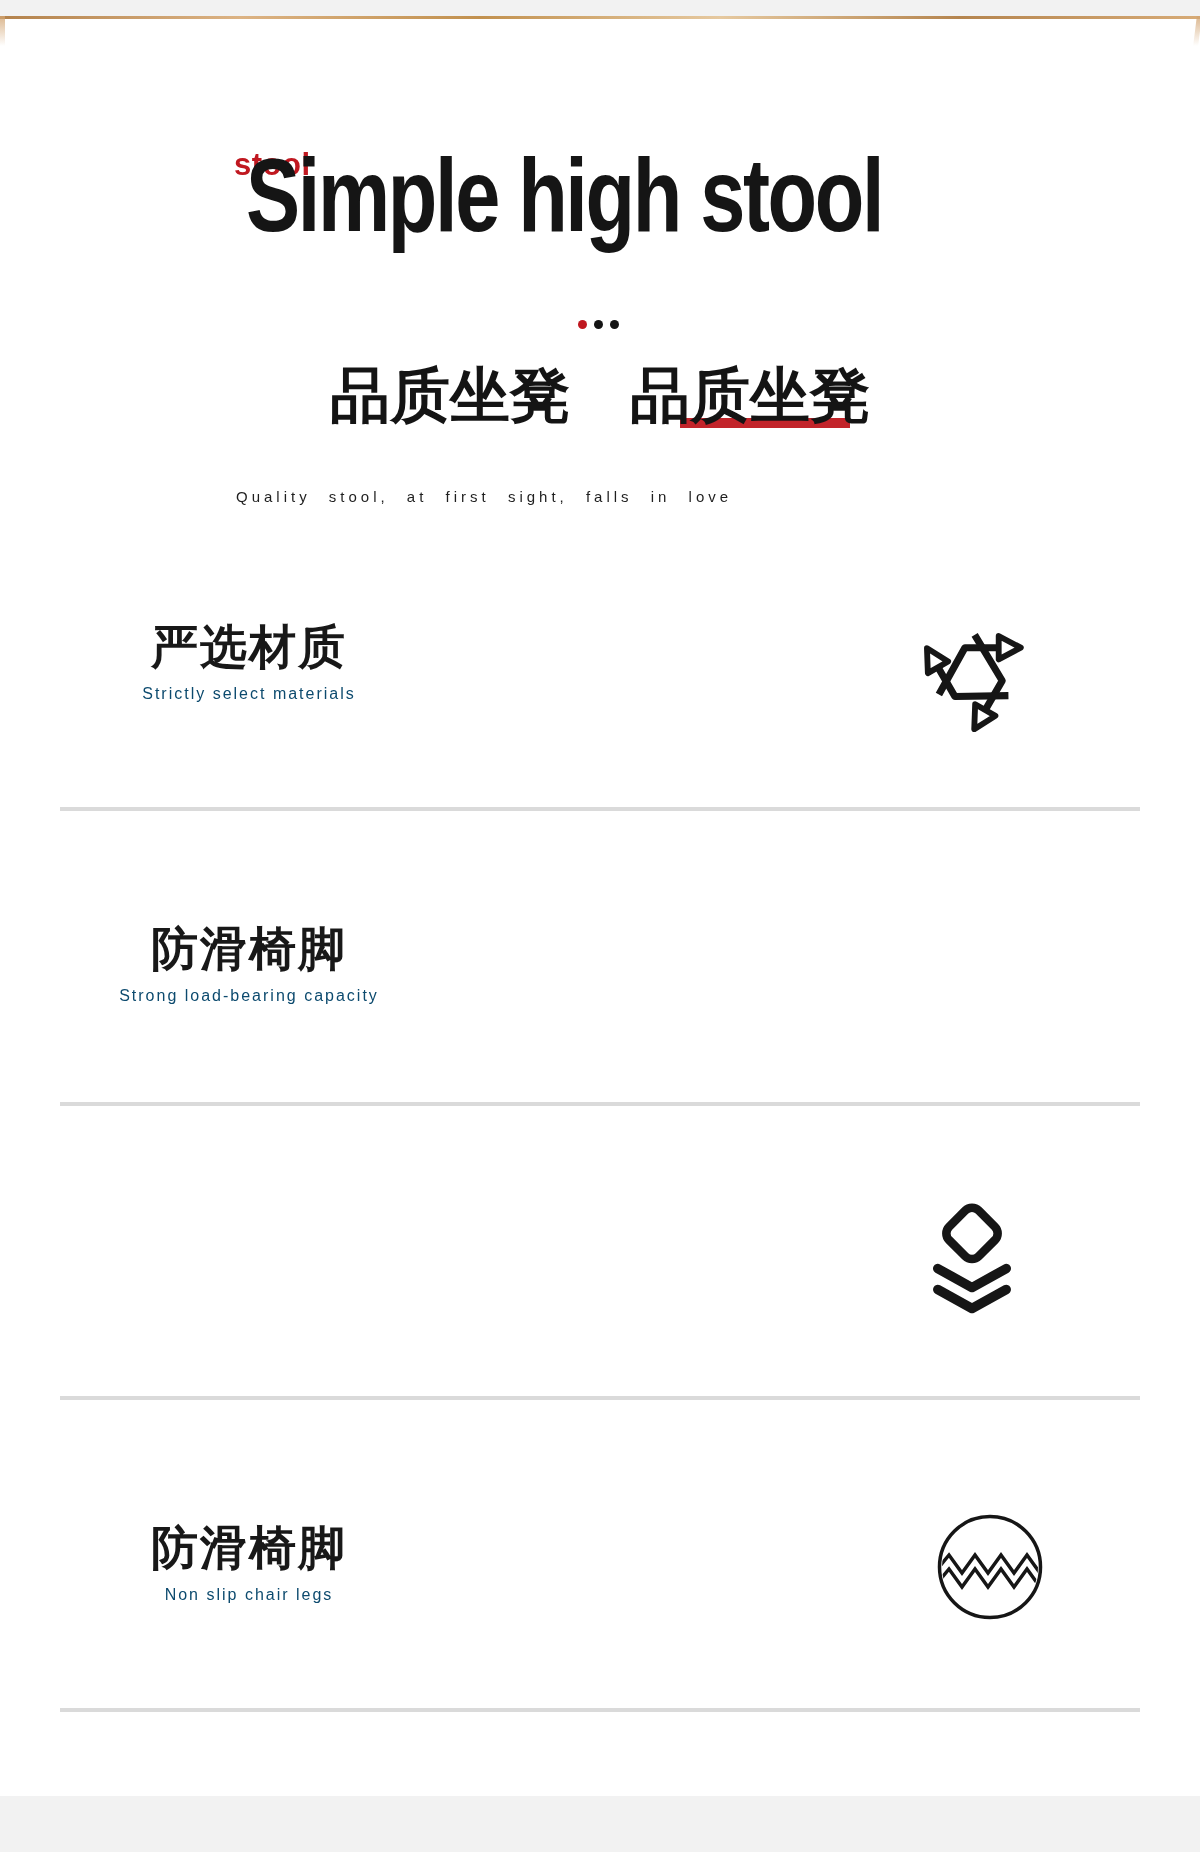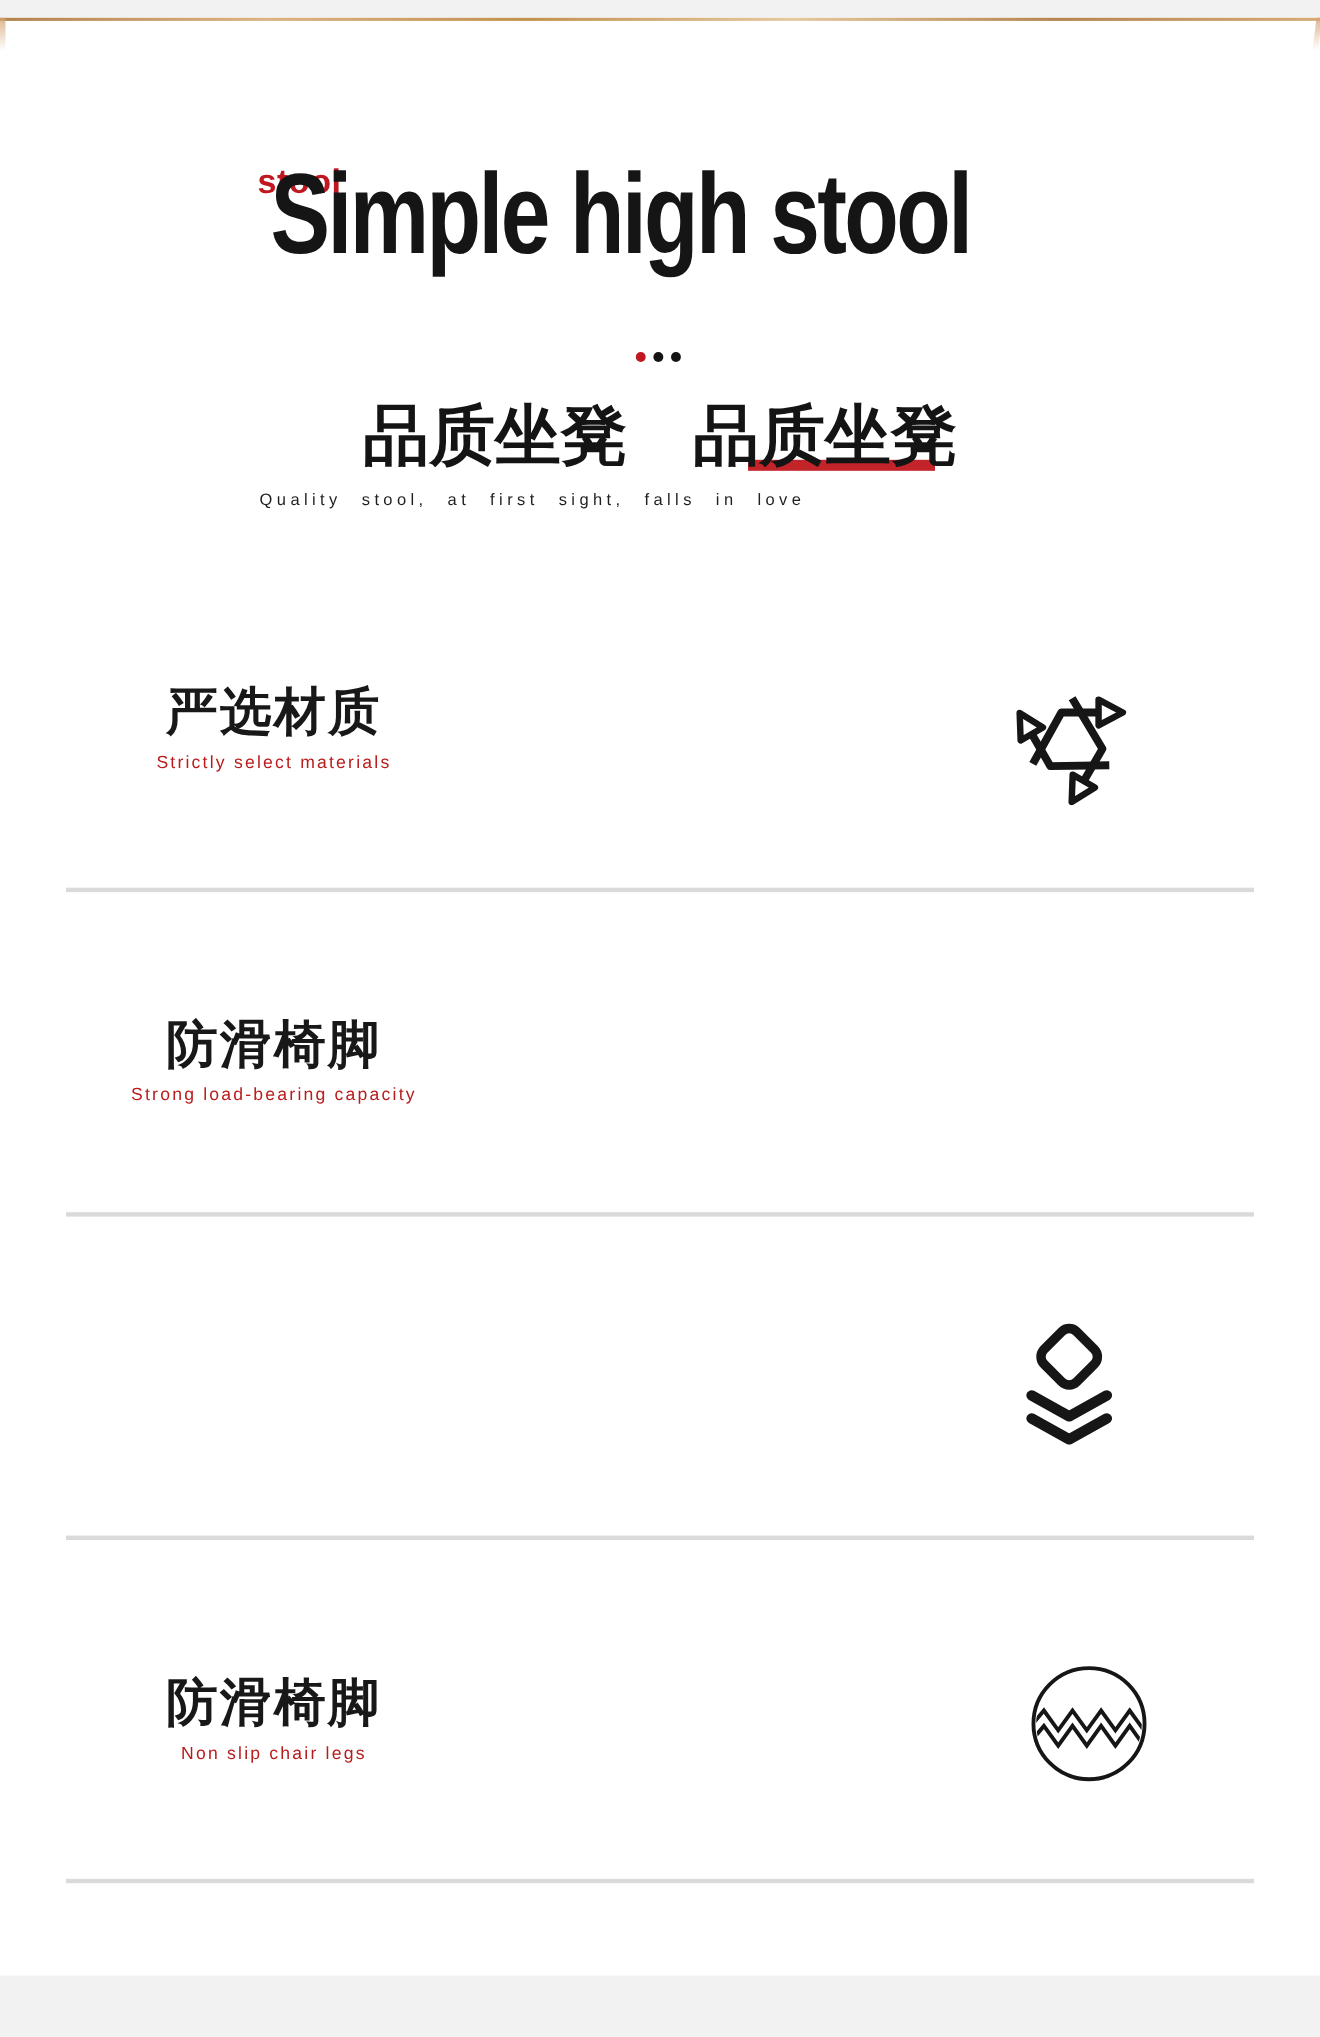--- a/index.html
+++ b/index.html
@@ -24,29 +24,29 @@
     letter-spacing:-3px; line-height:1; white-space:nowrap; color:#151515;
     transform:scaleX(0.78); transform-origin:left top; }
   .dots { position:absolute; left:578px; top:304px; display:flex; gap:7px; }
   .dot { width:9px; height:9px; border-radius:50%; background:#141414; }
   .dot.red { background:#c01820; }
 
   .tagline-underline { position:absolute; left:680px; top:402px; width:170px; height:10px;
     background:#c2242a; }
   .tagline-cn { position:absolute; left:330px; top:350px; display:flex; gap:60px;
     font-size:60px; font-weight:700; line-height:1; color:#141414; white-space:nowrap;align-items:center; }
-  .tagline-en { position:absolute; left:236px; top:430px; font-size:15px; font-weight:500;
+  .tagline-en { position:absolute; left:236px; top:472px; font-size:15px; font-weight:500;
     letter-spacing:4px; word-spacing:10px; color:#1f1f1f; white-space:nowrap; }
 
   
   .feature { position:absolute; left:148px; width:202px; display:flex;
     flex-direction:column; align-items:center;justify-content:flex-end; }
   .feature-title { font-size:47px; font-weight:700; letter-spacing:2px; line-height:1.15;
     color:#181818; white-space:nowrap; }
-  .feature-sub { margin-top:11px; font-size:16px; letter-spacing:2px; color:#b91c1c;
+  .feature-sub { margin-top:11px; font-size:16px; letter-spacing:2px; color:#0c4a6e;
     white-space:nowrap; }
   .f1 { top:604px; } .f2 { top:906px; } .f3 { top:1198px; } .f4 { top:1505px; }
 
   .divider { position:absolute; left:60px; width:1080px; height:4px; background:#dadada; }
   .d1 { top:791px; } .d2 { top:1086px; } .d3 { top:1380px; } .d4 { top:1692px; }
 
   .icon { position:absolute; }
   .icon svg { display:block; width:100%; height:100%; }
   .icon-recycle { left:912px; top:592px; width:124px; height:124px; }
   .icon-kg      { left:930px; top:894px; width:97px;  height:108px; }

